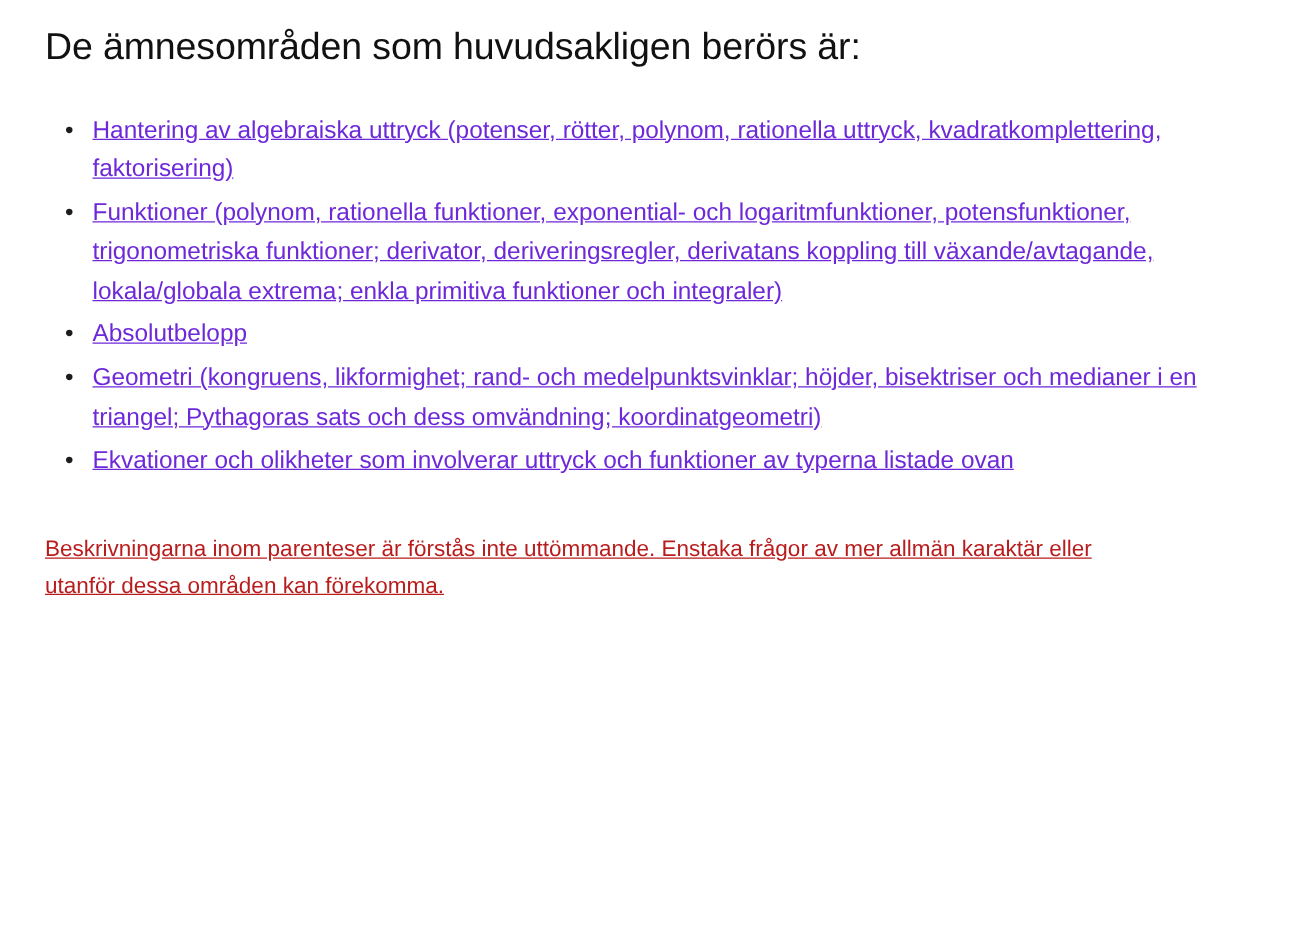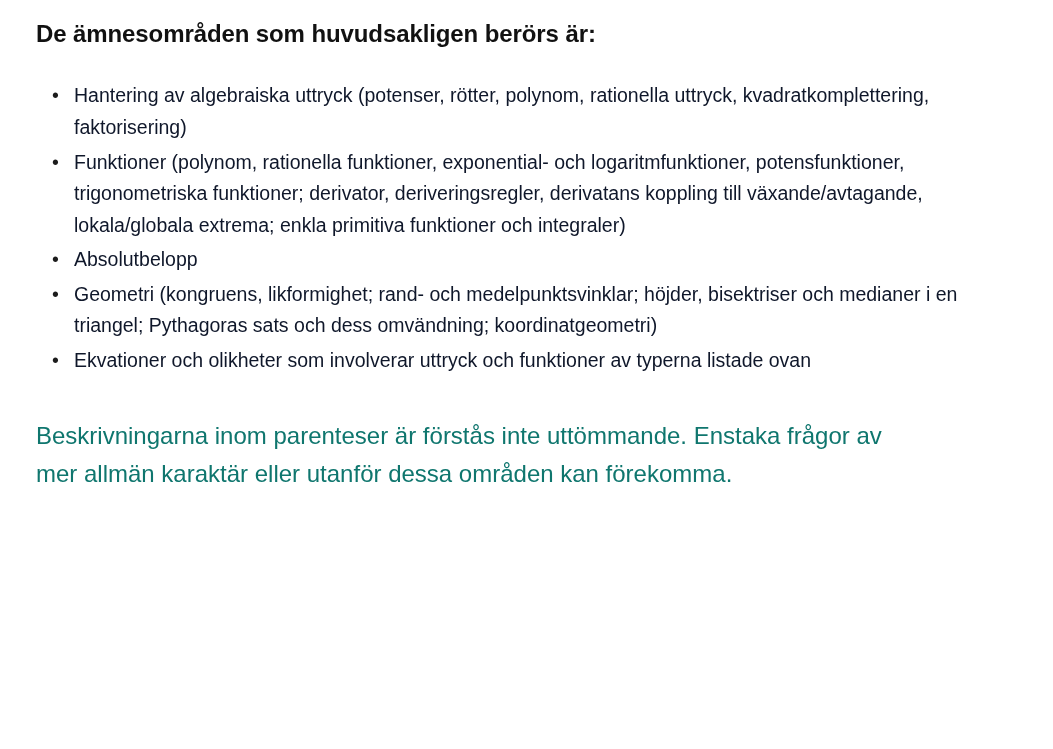--- a/index.html
+++ b/index.html
@@ -15,56 +15,58 @@
     overflow: hidden;
   }
   .page {
     box-sizing: border-box;
     width: 1053px;
     height: 749px;
     padding: 18px 40px 0 36px;
     background: #ffffff;
   }
   .heading {
-    font-size: 24px;
-    font-weight: bold;
+    font-size: 30px;
+    font-weight: normal;
     color: #111111;
     letter-spacing: -0.1px;
     margin: 0 0 0 0;
     line-height: 1.35;
   }
   .topic-list {
     list-style: none;
     margin: 30px 0 0 0;
     padding: 0;
   }
   .topic-list li {
     position: relative;
     padding-left: 38px;
     margin: 0 4px 3px 0;
     font-size: 19.5px;
     line-height: 1.62;
-    color: #0f172a;
+    color: #6d28d9;
     max-width: 905px;
+    text-decoration: underline;
   }
   .topic-list li::before {
     content: "\2022";
     position: absolute;
     left: 16px;
     top: 0;
     font-size: 19.5px;
     line-height: 1.62;
     color: #1c1c1c;
   }
   .closing {
     margin: 40px 0 0 0;
-    font-size: 24px;
+    font-size: 18px;
     line-height: 1.62;
-    color: #0f766e;
+    color: #b91c1c;
     max-width: 890px;
+    text-decoration: underline;
   }
 </style>
 </head>
 <body>
 
 <div class="page">
 
   <h1 class="heading">De ämnesområden som huvudsakligen berörs är:</h1>
 
   <ul class="topic-list">

